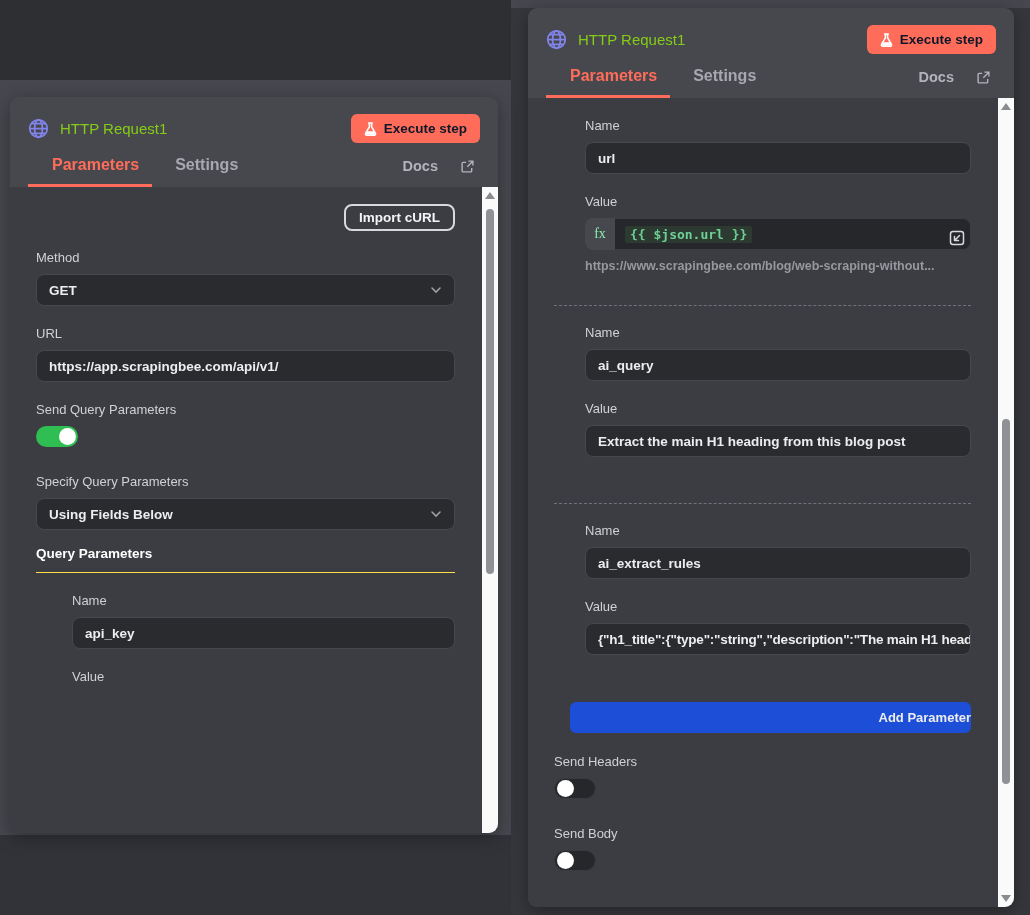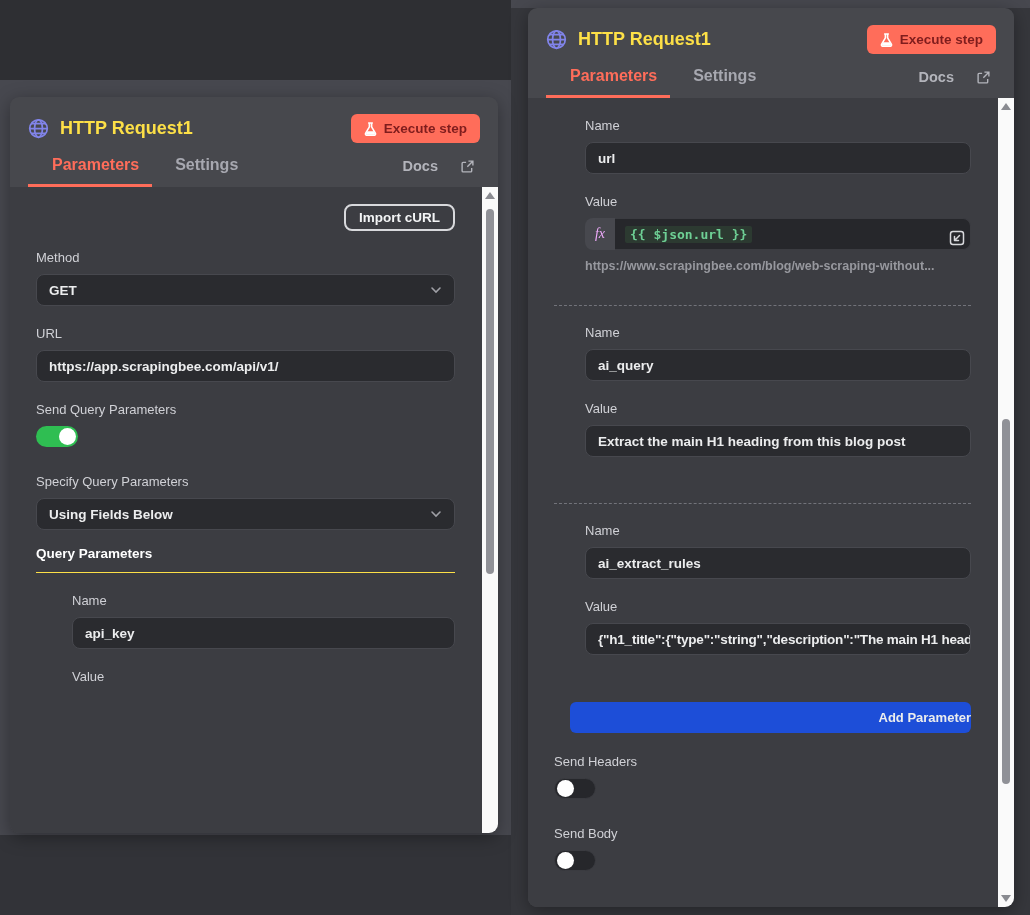--- a/index.html
+++ b/index.html
@@ -18,25 +18,25 @@
   .panel {
     position:absolute; background:#47484d; border-radius:9px;
     display:flex; flex-direction:column; overflow:hidden;
     box-shadow:0 4px 18px rgba(0,0,0,.35);
   }
   #left-panel  { left:10px;  top:97px; width:488px; height:736px; }
   #right-panel { left:528px; top:8px;  width:486px; height:899px; }
 
   .panel-header { padding:17px 18px 0 18px; position:relative; flex:0 0 auto; }
   .header-row { display:flex; align-items:center; }
-  .node-title { color:#fde047; font-size:18px; font-weight:bold; margin-left:11px; flex:1;
+  .node-title { color:#84cc16; font-size:15px; font-weight:normal; margin-left:11px; flex:1;
                 white-space:nowrap; overflow:hidden; }
   .globe { width:21px; height:21px; flex:0 0 auto; }
   .execute-btn {
-    background:#ff6d5a; color:#7f1d1d; border:none; border-radius:6px;
+    background:#ff6d5a; color:#0f172a; border:none; border-radius:6px;
     font-family:inherit; font-size:13.5px; font-weight:bold;
     padding:7px 13px; display:flex; align-items:center; gap:7px; cursor:pointer;
     flex:0 0 auto;
   }
   .tab-bar { display:flex; align-items:flex-end; margin-top:13px; position:relative; padding:0 6px; }
   .tab { font-size:16px; font-weight:bold; color:#a7a8b0; padding:0 18px 13px 18px; cursor:pointer; }
   .tab.active { color:#ff6d5a; }
   .tab-underline { position:absolute; left:0; bottom:0; height:3px; width:124px; background:#ff6d5a; }
   .docs-link { margin-left:auto; display:flex; align-items:center; gap:23px; color:#b3b4bb;
                font-size:14.5px; font-weight:bold; padding-bottom:13px; cursor:pointer; }
@@ -81,22 +81,22 @@
     background:transparent; border:2px solid #d8d9dc; border-radius:8px; color:#f3f4f5;
     font-family:inherit; font-size:13.5px; font-weight:bold; padding:4px 13px; cursor:pointer;
   }
   .import-row { display:flex; justify-content:flex-end; margin-bottom:19px; }
 
   .dashed-sep { border:none; border-top:1px dashed #72737a; margin:32px 0 0 0; }
   .param-block { margin-left:31px; }
   .param-block .field-group { padding-top:19px; }
 
   .fx-input { display:flex; height:32px; }
-  .fx-prefix { width:30px; background:#47484e; border-radius:8px 0 0 8px; color:#f0abfc;
-               font-family:"Liberation Serif","DejaVu Serif",serif; font-style:italic; font-size:14px;
+  .fx-prefix { width:30px; background:#47484e; border-radius:8px 0 0 8px; color:#86efac;
+               font-family:"Liberation Serif","DejaVu Serif",serif; font-size:14px;
                display:flex; align-items:center; justify-content:center; flex:0 0 auto; }
   .fx-body { flex:1; background:#26272b; border:1px solid #3b3c41; border-left:none;
              border-radius:0 8px 8px 0; display:flex; align-items:center; padding:0 10px; position:relative; }
   .expr-text { font-family:"DejaVu Sans Mono","Liberation Mono",monospace; font-size:13px; font-weight:bold;
                color:#6ed095; background:#2c3a31; padding:1px 5px; border-radius:2px; white-space:pre; }
   .expand-icon { position:absolute; right:5px; bottom:3px; width:16px; height:16px; }
   .hint-text { color:#97989e; font-size:12.5px; font-weight:bold; margin-top:9px;
                white-space:nowrap; overflow:hidden; }
 
   .add-param-btn { display:block; width:calc(100% - 16px); margin:8px 0 0 16px; height:31px;

